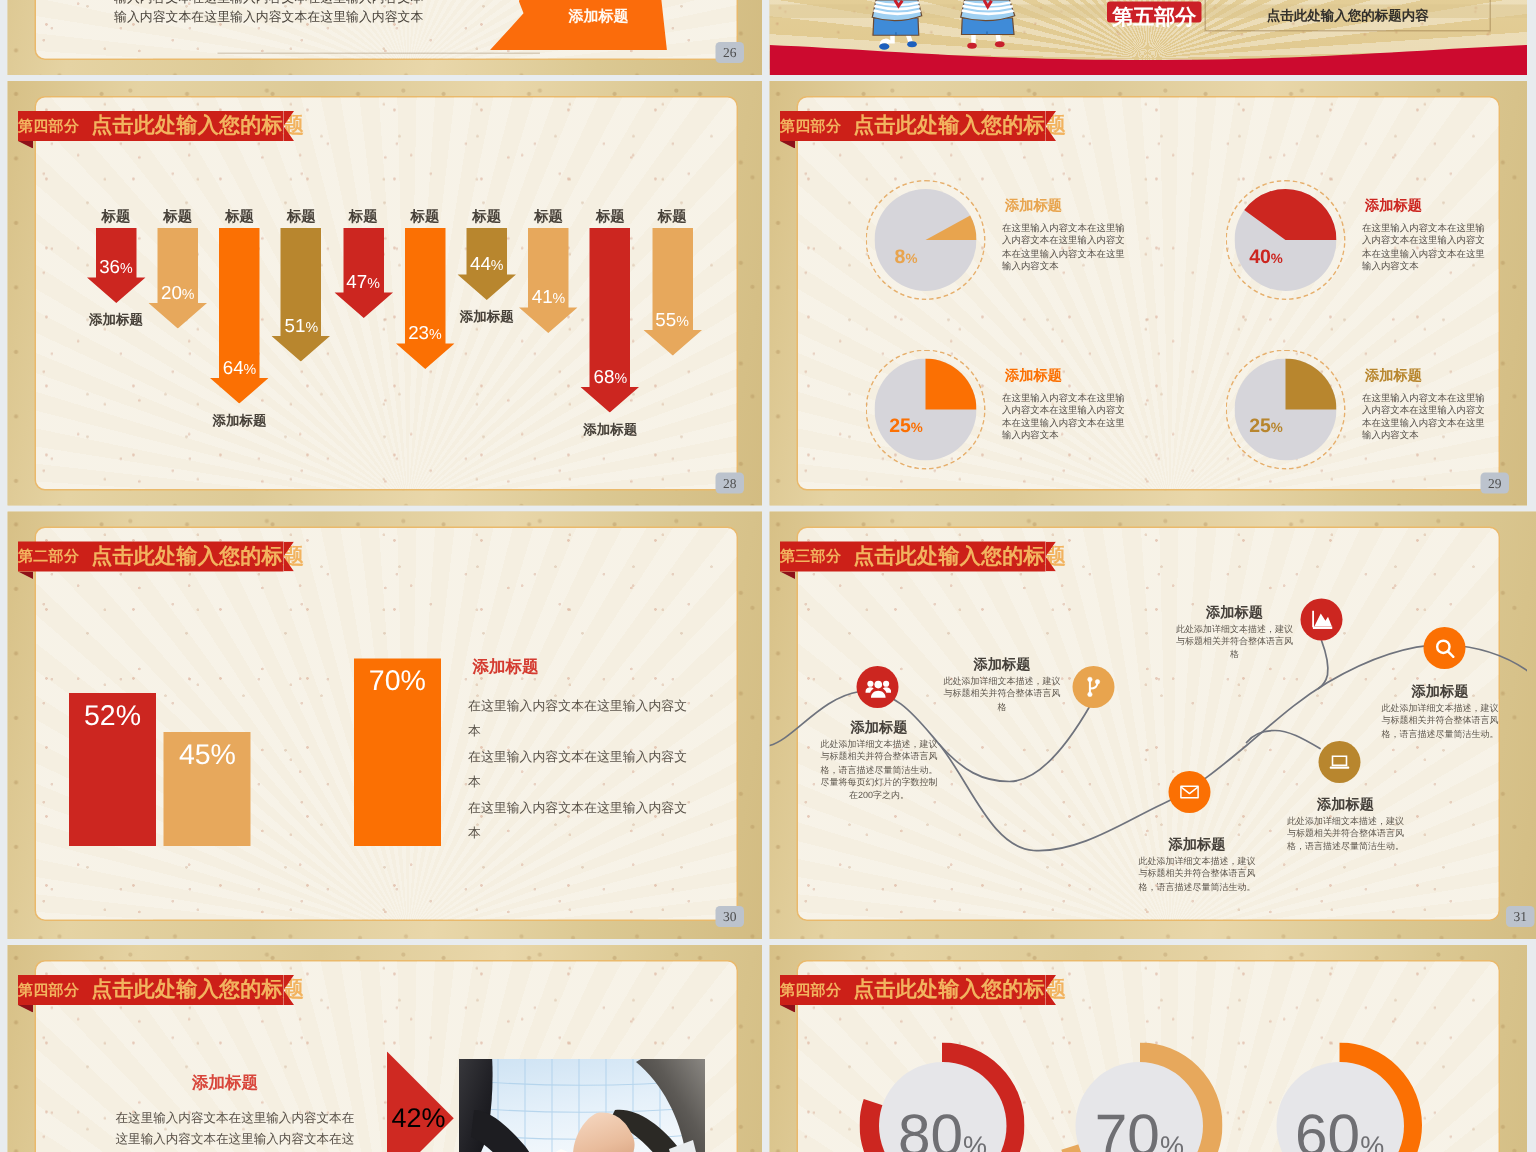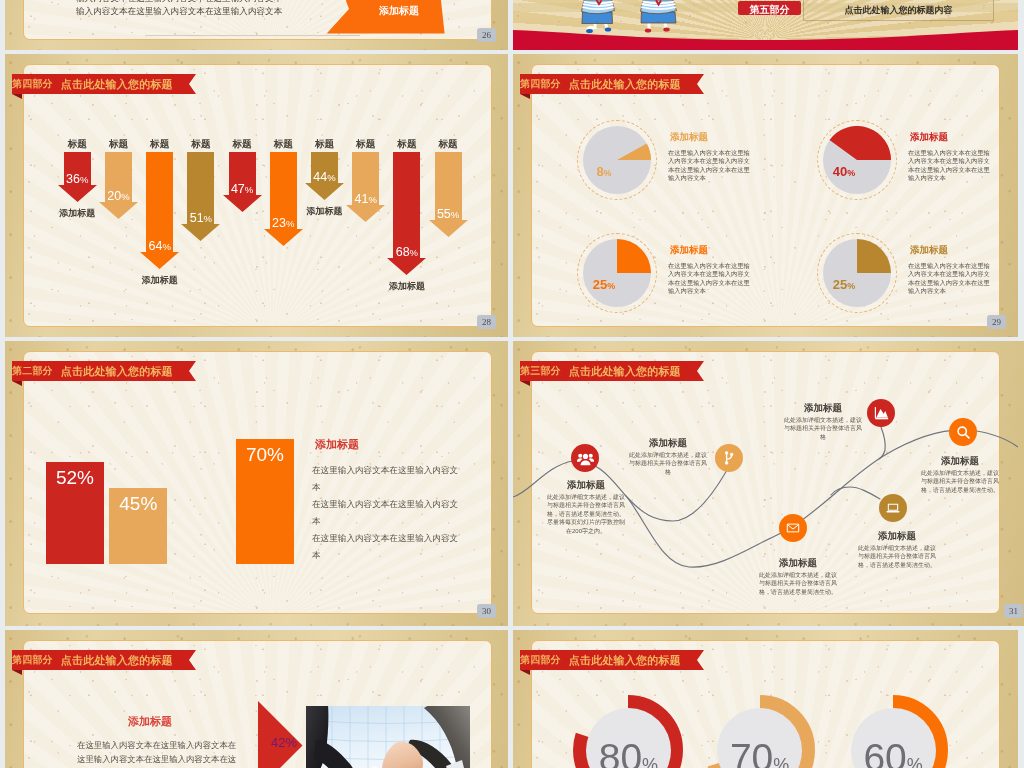--- a/index.html
+++ b/index.html
@@ -38,21 +38,21 @@
       radial-gradient(circle at 23% 44%, rgba(190,120,92,.5) 0 .7px, transparent 1.1px),
       radial-gradient(circle at 74% 9%, rgba(186,124,88,.48) 0 .7px, transparent 1.1px),
       radial-gradient(circle at 6% 77%, rgba(190,116,88,.5) 0 .7px, transparent 1.1px);
     background-size:58px 46px,74px 62px,52px 86px,82px 54px,66px 78px,46px 70px,62px 50px,86px 66px;}
   .pbody{position:absolute;inset:0;z-index:3}
 
   
   .ribbon{position:absolute;height:20px;display:flex;align-items:center;z-index:6;
      background:#cc2018;white-space:nowrap;}
   .ribbon .sec{padding-left:0;font-size:10px;font-weight:bold;color:#f2b35f;letter-spacing:.2px}
-  .ribbon .ttl{padding-left:8px;font-size:11px;font-weight:bold;color:#f2b35f;letter-spacing:.2px}
+  .ribbon .ttl{padding-left:8px;font-size:14px;font-weight:bold;color:#f2b35f;letter-spacing:.2px}
   .rtail{position:absolute;left:0;bottom:-5px;width:10px;height:5px;
      background:#8d1119;clip-path:polygon(0 0,100% 0,100% 100%);}
   .rnotch{position:absolute;right:-7px;top:0;width:7px;height:20px;
      background:#cc2018;clip-path:polygon(0 0,100% 0,0 50%,100% 100%,0 100%);}
 
   
   .badge{position:absolute;background:#bcc3cd;color:#4e4e4e;border-radius:3px;
      font-size:9px;line-height:14px;height:14px;min-width:19px;padding:0 4px;text-align:center;
      z-index:8;font-family:"Liberation Serif",serif;}
 
@@ -143,21 +143,21 @@
           <path d="M6.5 12 L40 12 L41 23 L6 23 Z" fill="#3f8bd8" stroke="#6b4a33" stroke-width=".8"></path>
           <path d="M23 21 L23 23" stroke="#2a6cb5" stroke-width="1"></path>
           <path d="M8 0 L38 0 L41.5 10.5 Q24 16.5 5.5 11.5 Z" fill="#9fd0f2" stroke="#6b4a33" stroke-width=".8"></path>
           <path d="M6.6 4 Q24 8 40.2 4.2 M6.2 7 Q24 11.3 40.8 7.2" stroke="#fff" stroke-width="1.8" fill="none"></path>
           <path d="M7.4 1.4 Q24 5.2 39 1.6" stroke="#fff" stroke-width="1.6" fill="none"></path>
           <path d="M21 0 L23.5 4.5 L26 0.5" stroke="#c8202c" stroke-width="2" fill="none"></path>
         </g>
       </svg>
     </div>
     <div style="position:absolute;left:225px;top:234px;width:63px;height:14px;background:#cb2027;border-radius:2px"></div>
-    <div style="position:absolute;left:228px;top:236px;width:57px;text-align:center;font-size:10px;font-weight:bold;color:#fff">第五部分</div>
+    <div style="position:absolute;left:228px;top:236px;width:57px;text-align:center;font-size:14px;font-weight:bold;color:#fff">第五部分</div>
     <div style="position:absolute;left:290px;top:232px;width:191px;height:22px;border:1px solid rgba(150,120,70,.45)"></div>
     <div style="position:absolute;left:290px;top:237px;width:191px;text-align:center;font-size:9px;font-weight:bold;color:#33302b">点击此处输入您的标题内容</div>
     <svg width="505" height="50" style="position:absolute;left:0;top:256px">
       <path d="M0 7 C 70 10, 140 17, 252 17 C 364 17, 434 10, 505 7 L505 50 L0 50 Z" fill="#cc0a2f"></path>
     </svg>
   </div>
 
   <div class="slide" style="left:5px;top:54px;width:503px;height:283px">
     <div class="kraft"></div>
     <div class="panel" style="left:18px;top:10px;width:469px;height:263px">
@@ -444,21 +444,21 @@
       <span class="sec">第四部分</span>
       <span class="ttl">点击此处输入您的标题</span>
       <div class="rnotch"></div>
     </div>
     <div class="pbody">
       <div style="position:absolute;left:120px;top:84px;width:50px;text-align:center;font-size:11px;font-weight:bold;color:#d8463b">添加标题</div>
       <div style="position:absolute;left:72px;top:108px;width:161px;font-size:8.4px;line-height:14px;color:#575047">在这里输入内容文本在这里输入内容文本在这里输入内容文本在这里输入内容文本在这里输入内容文本在这里输入内容文本</div>
       <svg width="50" height="92" style="position:absolute;left:252px;top:71px">
         <path d="M1 0 L45.5 44.5 L1 89 Z" fill="#cf2922"></path>
       </svg>
-      <div style="position:absolute;left:256px;top:105px;width:36px;text-align:right;font-size:13px;color:#701a75">42%</div>
+      <div style="position:absolute;left:256px;top:105px;width:36px;text-align:right;font-size:18px;color:#000000">42%</div>
       <div class="photo" style="left:301px;top:76px;width:164px;height:96px">
         <svg width="164" height="96" viewBox="0 0 164 96">
           <defs>
             <linearGradient id="skyg" x1="0" y1="0" x2="0.25" y2="1">
               <stop offset="0" stop-color="#cde2f3"></stop>
                 <stop offset="45%" stop-color="#e6f1fa"></stop>
               <stop offset="75%" stop-color="#f3f8fc"></stop>
                 <stop offset="100%" stop-color="#e3edf6"></stop>
             </linearGradient>
             <linearGradient id="deskg" x1="0" y1="0" x2="0" y2="1">

